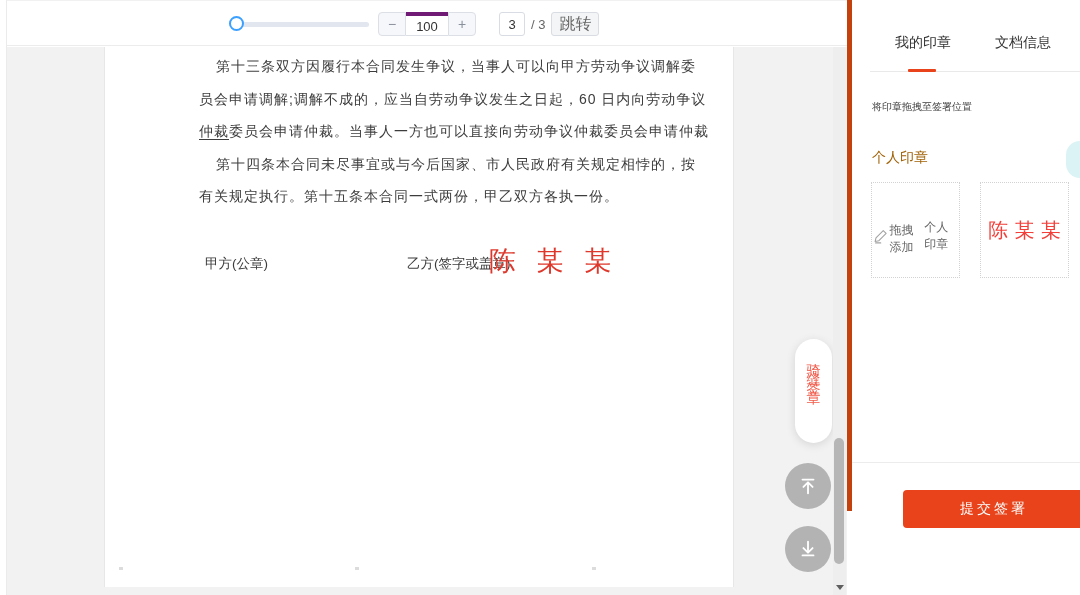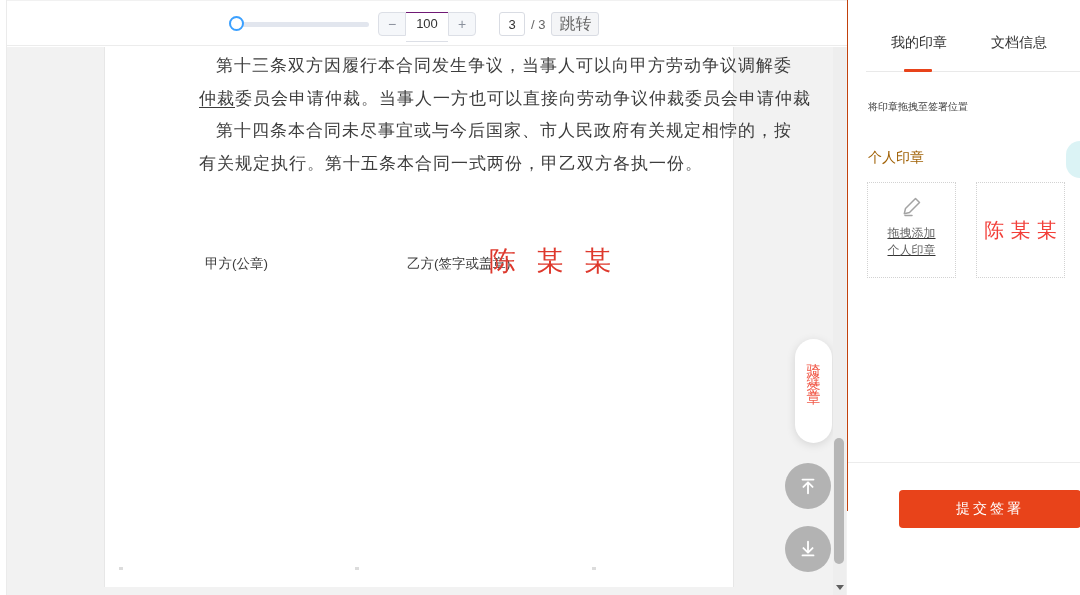--- a/index.html
+++ b/index.html
@@ -19,38 +19,38 @@
   .slider-track { position:absolute; top:6px; left:0; right:0; height:5px;
                   border-radius:3px; background:#e2e6ee; }
   .slider-handle { position:absolute; left:0; top:0; width:15px; height:15px;
                    border-radius:50%; background:#fff; border:2px solid #3ba0ff; }
 
   .zoom-group { position:absolute; left:371px; top:11px; height:24px; display:flex; }
   .zg-btn { width:28px; height:24px; background:#f5f7fa; border:1px solid #dcdfe6;
             color:#8a909c; font-size:14px; line-height:21px; text-align:center; cursor:pointer; }
   .zg-btn.minus { border-radius:4px 0 0 4px; }
   .zg-btn.plus  { border-radius:0 4px 4px 0; }
-  .zg-value { width:42px; height:30px; background:#fff; border-top:1px solid #701a75;
+  .zg-value { width:42px; height:24px; background:#fff; border-top:4px solid #701a75;
               border-bottom:1px solid #dcdfe6; font-size:13px; color:#333;
               text-align:center; line-height:22px; }
 
   .pagenav { position:absolute; left:492px; top:11px; height:24px; display:flex;
              align-items:center; gap:6px; }
   .page-input { width:26px; height:24px; border:1px solid #d9dce3; border-radius:3px;
                 text-align:center; font-size:13px; color:#333; background:#fff; }
   .page-total { font-size:13px; color:#666; }
   .jump-btn { height:24px; padding:0 7px; border:1px solid #d9dce3; background:#f4f5f7;
               border-radius:3px; font-size:16px; color:#666; cursor:pointer; }
 
   .canvas { position:absolute; left:0; top:47px; right:0; bottom:0; background:#f2f2f2; }
   .page { position:absolute; left:97px; top:0; width:630px; height:540px; background:#fff;
           border-left:1px solid #e7e7e7; border-right:1px solid #e7e7e7; }
 
   .doc-text { position:absolute; left:94px; top:3px; width:504px;
-              font-size:17px; color:#3d3d3d; }
+              font-size:14px; color:#3d3d3d; }
   .doc-line { height:32.5px; line-height:32.5px; white-space:nowrap; letter-spacing:1px; }
   .doc-line.indent { text-indent:17px; }
   .ul { text-decoration:underline; text-underline-offset:3px; }
 
   .sig-row { position:absolute; left:94px; top:196px; width:520px; height:44px;
              font-size:13.5px; color:#3d3d3d; }
   .party-a { position:absolute; left:6px; top:12px; }
   .party-b { position:absolute; left:208px; top:12px; }
   .sig-red { position:absolute; left:290px; top:0; font-size:27px; color:#de382c;
              font-family:"DejaVu Serif","Liberation Serif",serif; letter-spacing:6px;
@@ -71,36 +71,36 @@
 
   .scrollbar { position:absolute; right:1px; top:0; width:13px; bottom:0; background:#eeeeee; }
   .scroll-thumb { position:absolute; left:1px; width:10px; top:391px; height:126px;
                   background:#b6b6b6; border-radius:5px; }
   .scroll-down-arrow { position:absolute; right:3px; bottom:5px; width:0; height:0;
                        border-left:4px solid transparent; border-right:4px solid transparent;
                        border-top:5px solid #5f5f5f; cursor:pointer; }
 
   
   .sidebar { position:absolute; left:847px; top:0; width:233px; height:511px;
-             background:#fff; border-left:1px solid #c2410c; }
+             background:#fff; border-left:5px solid #c2410c; }
   .tabs { position:relative; height:72px; }
   .tab { position:absolute; top:34px; font-size:14px; color:#333; cursor:pointer; }
   .tab.t1 { left:43px; }
   .tab.t2 { left:143px;text-align:right; }
   .tabs-divider { position:absolute; left:18px; right:0; top:71px; height:1px; background:#e9e9e9; }
   .tab-underline { position:absolute; left:56px; top:69px; width:28px; height:3px;
                    background:#e8431a; border-radius:1px; }
 
   .hint { position:absolute; left:20px; top:100px; font-size:10px; color:#404040; }
   .section-title { position:absolute; left:20px; top:149px; font-size:14px; color:#a16207; }
 
   .cards { position:absolute; left:19px; top:182px; display:flex; gap:20px; }
   .card { width:89px; height:96px; border:1px dotted #d2d2d2; background:#fff; }
-  .add-card { display:flex; flex-direction:column; align-items:center; padding-top:11px;
-              cursor:pointer;text-decoration:underline; }
+  .add-card { display:flex; flex-direction:row; align-items:center; padding-top:11px;
+              cursor:pointer; }
   .add-card .add-line { font-size:12px; color:#666; line-height:17px; }
   .add-card .add-line.first { margin-top:7px; }
   .seal-card { display:flex; align-items:center; justify-content:center; cursor:grab; }
   .seal-text { font-size:20px; color:#f23f39; white-space:nowrap;
                font-family:"DejaVu Serif","Liberation Serif",serif; }
 
   .edge-tab { position:absolute; right:0; top:141px; width:14px; height:37px;
               background:#dbf3f5; border-radius:18px 0 0 18px; cursor:pointer; }
 
   .footer-divider { position:absolute; left:0; right:0; top:462px; height:1px; background:#ececec; }
@@ -129,20 +129,21 @@
       <input class="page-input" value="3" style="">
       <span class="page-total">/ 3</span>
       <button class="jump-btn">跳转</button>
     </div>
   </div>
 
   <div class="canvas">
     <div class="page">
       <div class="doc-text">
         <div class="doc-line indent"><span>第十三条双方因履行本合同发生争议，当事人可以向甲方劳动争议调解委</span></div>
+        <div class="doc-line"><span>员会申请调解;调解不成的，应当自劳动争议发生之日起，60 日内向劳动争议</span></div>
         <div class="doc-line"><span class="ul">仲裁</span><span>委员会申请仲裁。当事人一方也可以直接向劳动争议仲裁委员会申请仲裁</span></div>
         <div class="doc-line indent"><span>第十四条本合同未尽事宜或与今后国家、市人民政府有关规定相悖的，按</span></div>
         <div class="doc-line"><span>有关规定执行。第十五条本合同一式两份，甲乙双方各执一份。</span></div>
       </div>
 
       <div class="sig-row">
         <span class="party-a">甲方(公章)</span>
         <span class="party-b">乙方(签字或盖章)</span>
         <span class="sig-red">陈 某 某</span>
       </div>

